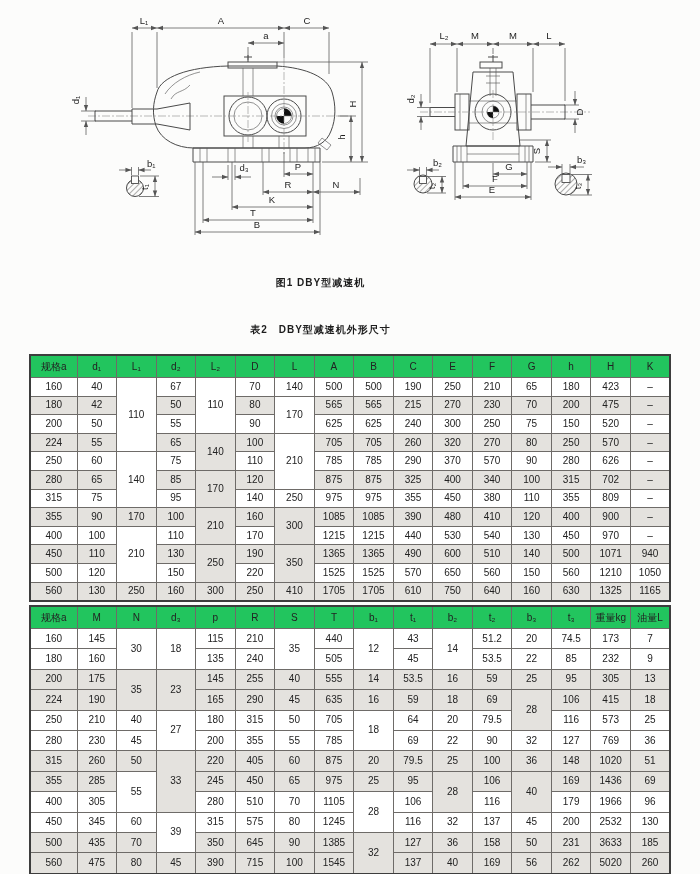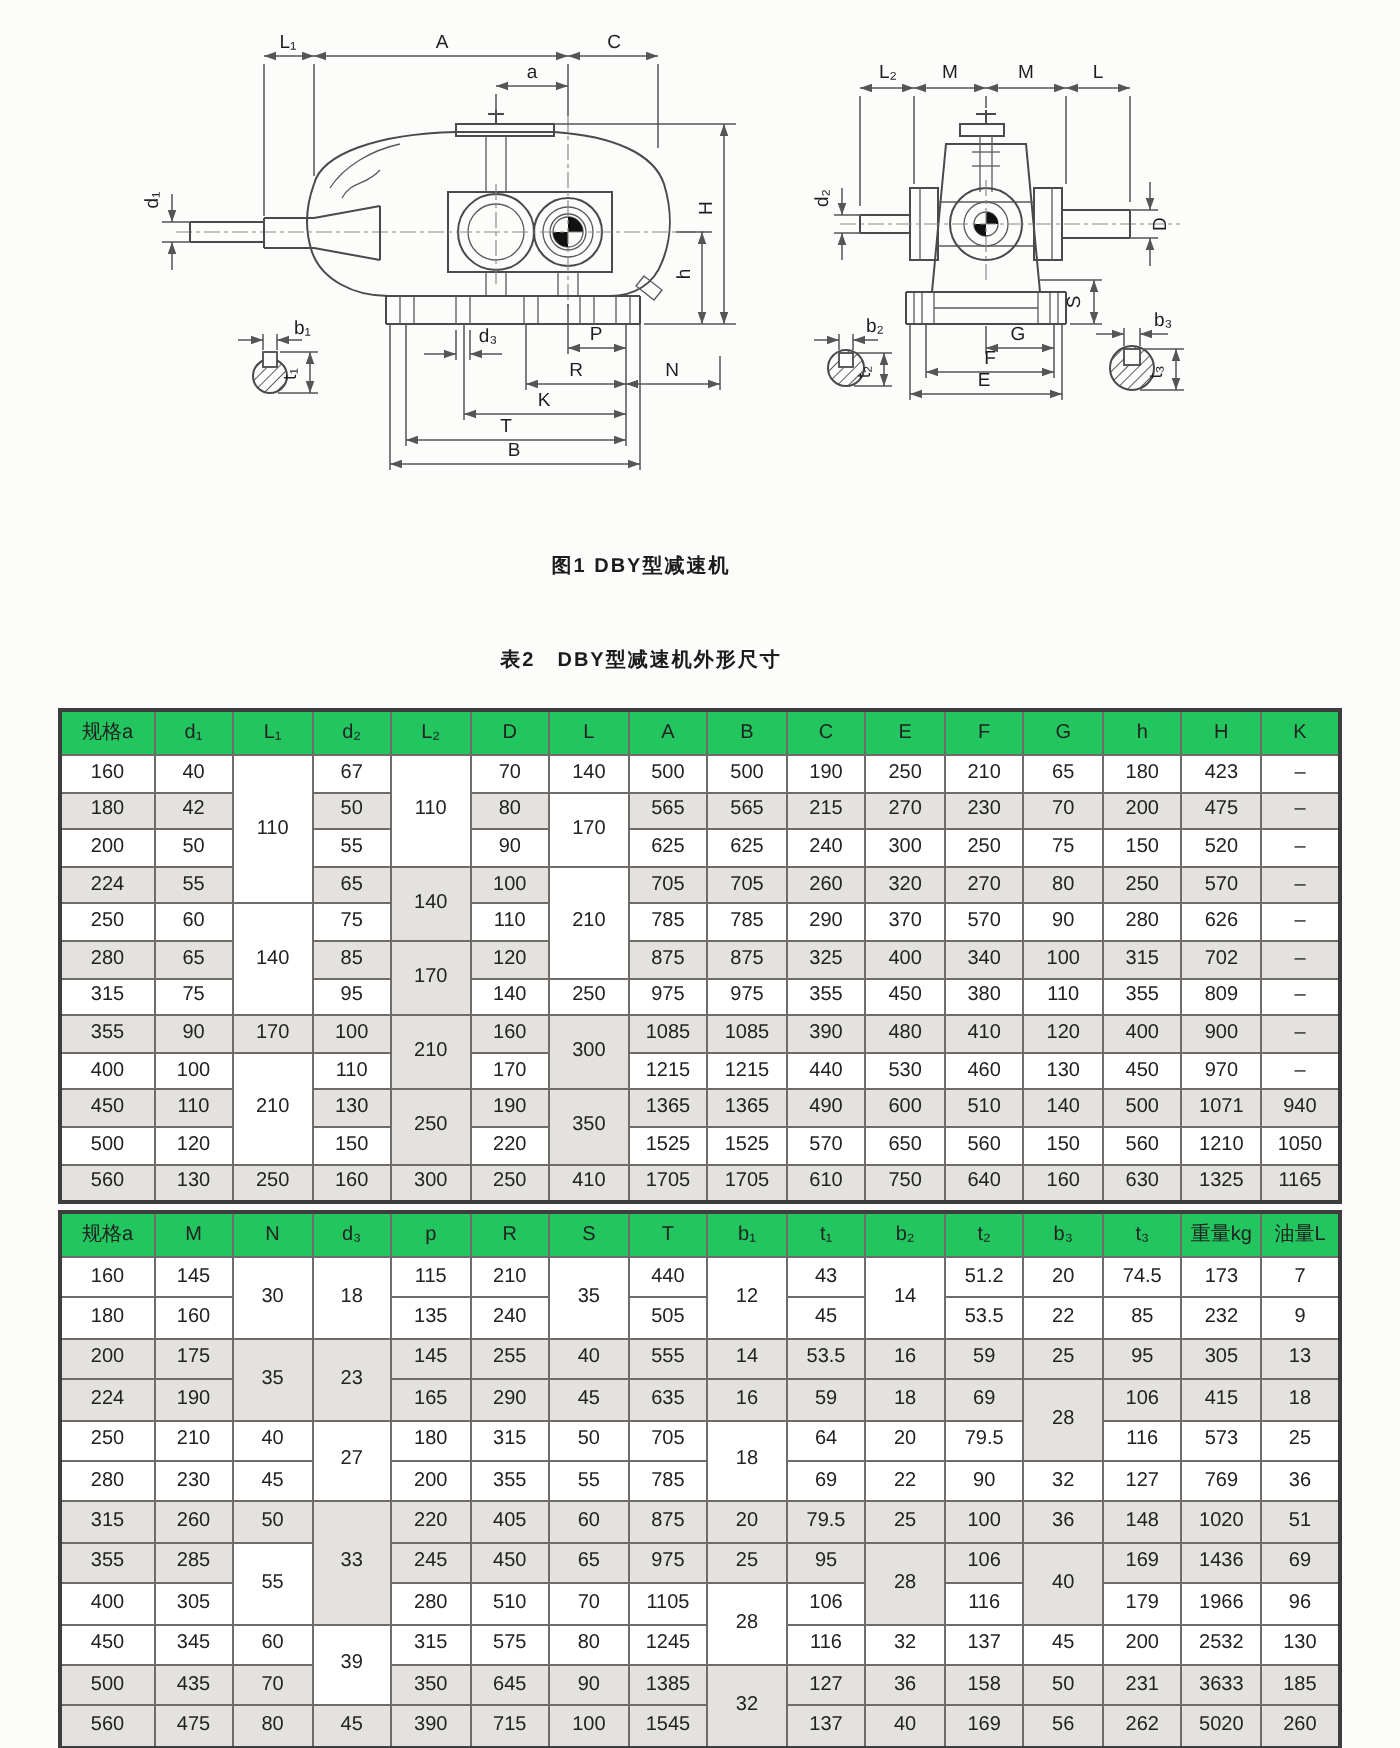--- a/index.html
+++ b/index.html
@@ -487,21 +487,21 @@
         <tr>
           <td>400</td>
           <td>100</td>
           <td rowspan="3">210</td>
           <td>110</td>
           <td>170</td>
           <td>1215</td>
           <td>1215</td>
           <td>440</td>
           <td>530</td>
-          <td>460</td>
+          <td>540</td>
           <td>130</td>
           <td>450</td>
           <td>970</td>
           <td>–</td>
         </tr>
         <tr>
           <td class="sh">450</td>
           <td class="sh">110</td>
           <td class="sh">130</td>
           <td rowspan="2" class="sh">250</td>

